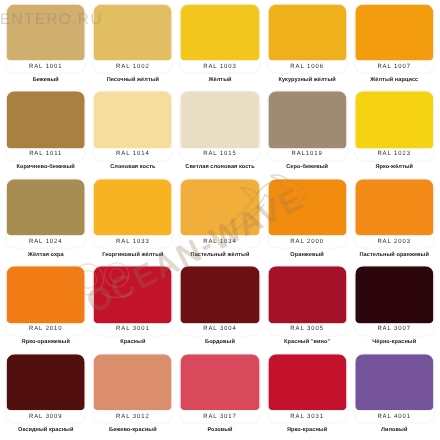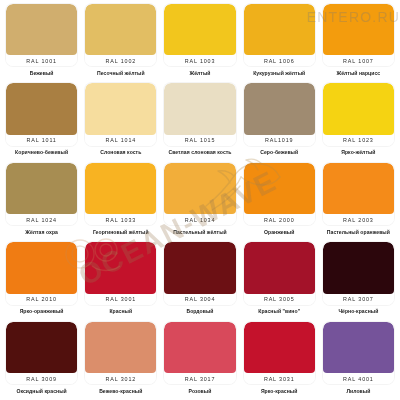--- a/index.html
+++ b/index.html
@@ -18,21 +18,21 @@
     height: 400px;
     background: #ffffff;
   }
 
   
   .wm-top {
     position: absolute;
     top: 9px;
     left: 0;
     width: 400px;
-    text-align: right;
+    text-align: left;
     font-size: 14px;
     letter-spacing: 1.2px;
     color: rgba(120,120,120,0.30);
     font-family: "Liberation Sans", sans-serif;
     z-index: 40;
     pointer-events: none;
     user-select: none;
   }
 
   .wm-diag {

